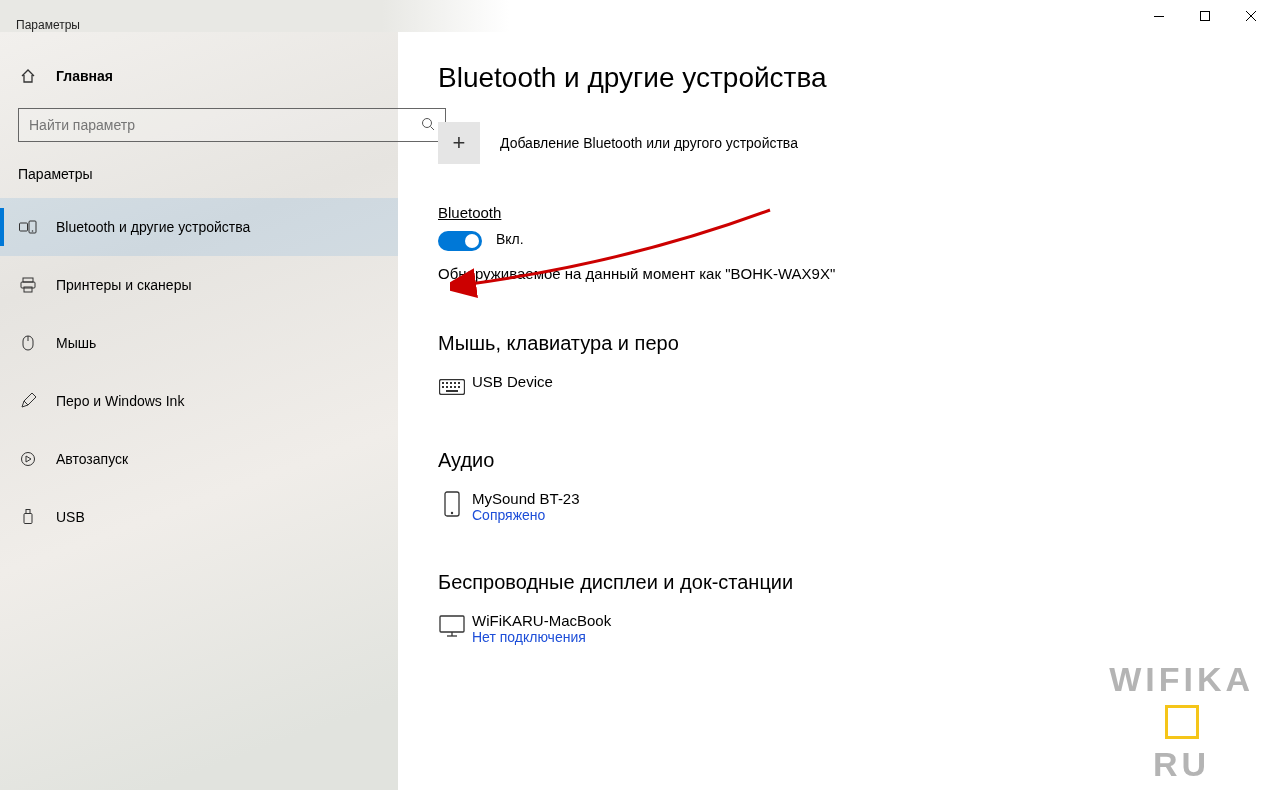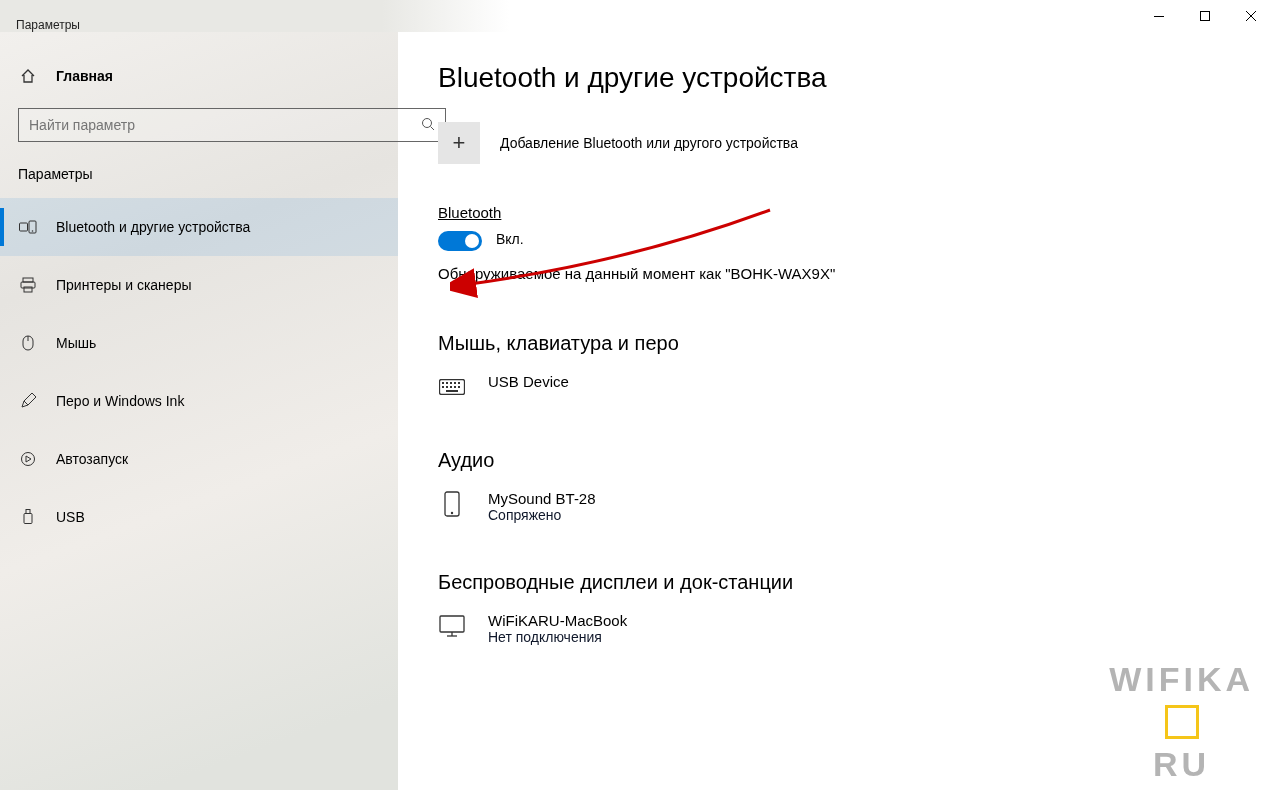--- a/index.html
+++ b/index.html
@@ -160,34 +160,34 @@
     margin-bottom: 50px;
   }
   .section-heading {
     font-size: 20px;
     font-weight: 400;
     margin-bottom: 18px;
   }
   .device-row {
     display: flex;
     align-items: flex-start;
-    gap: 22px;
+    gap: 6px;
     margin-bottom: 48px;
   }
   .device-row.tight { margin-bottom: 24px; }
   .dev-icon {
     width: 28px;
     height: 28px;
     display: flex;
     align-items: center;
     justify-content: center;
     color: #333;
   }
   .dev-name { font-size: 15px; }
-  .dev-status { font-size: 14px; color: #0f172a; }
+  .dev-status { font-size: 14px; color: #1d4ed8; }
   .watermark {
     position: absolute;
     right: 20px;
     bottom: 6px;
     font-size: 34px;
     font-weight: 700;
     letter-spacing: 4px;
     color: rgba(130,130,130,0.6);
     font-family: Arial, sans-serif;
     display: flex;
@@ -367,21 +367,21 @@
 
     <div class="section-heading">Аудио</div>
     <div class="device-row">
       <span class="dev-icon">
         <svg width="16" height="26" viewBox="0 0 16 26">
             <rect x="1" y="1" width="14" height="24" rx="2" fill="none" stroke="#333" stroke-width="1.3"></rect>
             <circle cx="8" cy="22" r="1.2" fill="#333"></circle>
           </svg>
       </span>
       <div>
-        <div class="dev-name">MySound BT-28</div>
+        <div class="dev-name">MySound BT-23</div>
         <div class="dev-status">Сопряжено</div>
       </div>
     </div>
 
     <div class="section-heading">Беспроводные дисплеи и док-станции</div>
     <div class="device-row tight">
       <span class="dev-icon">
         <svg width="26" height="22" viewBox="0 0 26 22">
             <rect x="1" y="1" width="24" height="16" rx="1" fill="none" stroke="#333" stroke-width="1.3"></rect>
             <line x1="8" y1="21" x2="18" y2="21" stroke="#333" stroke-width="1.3"></line>

